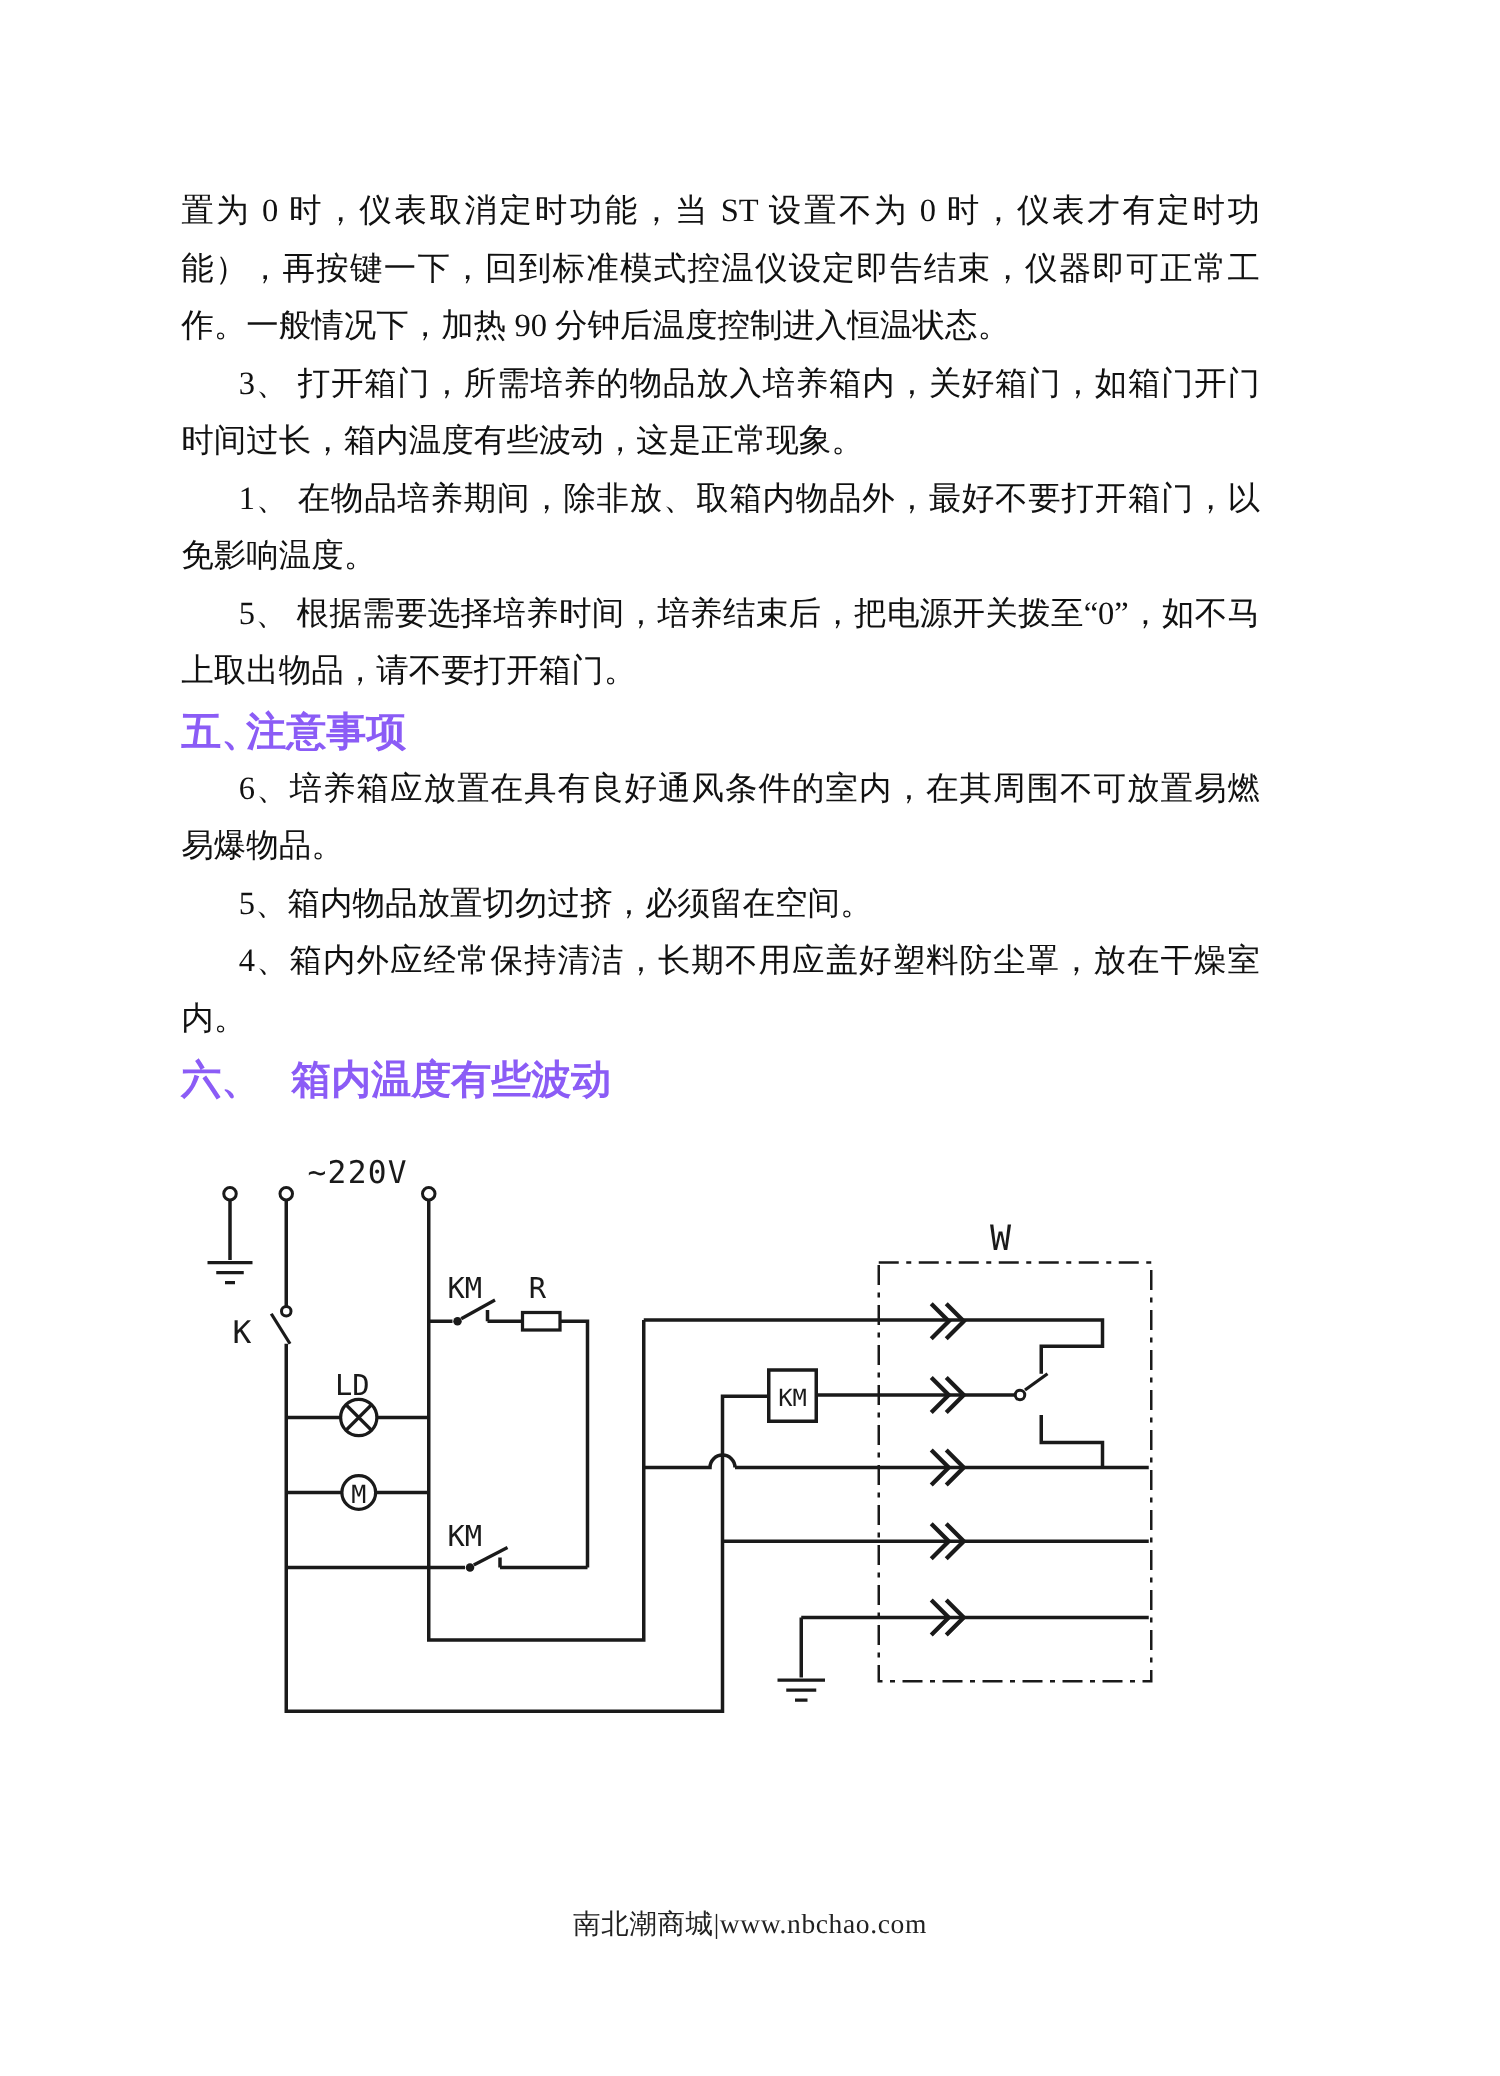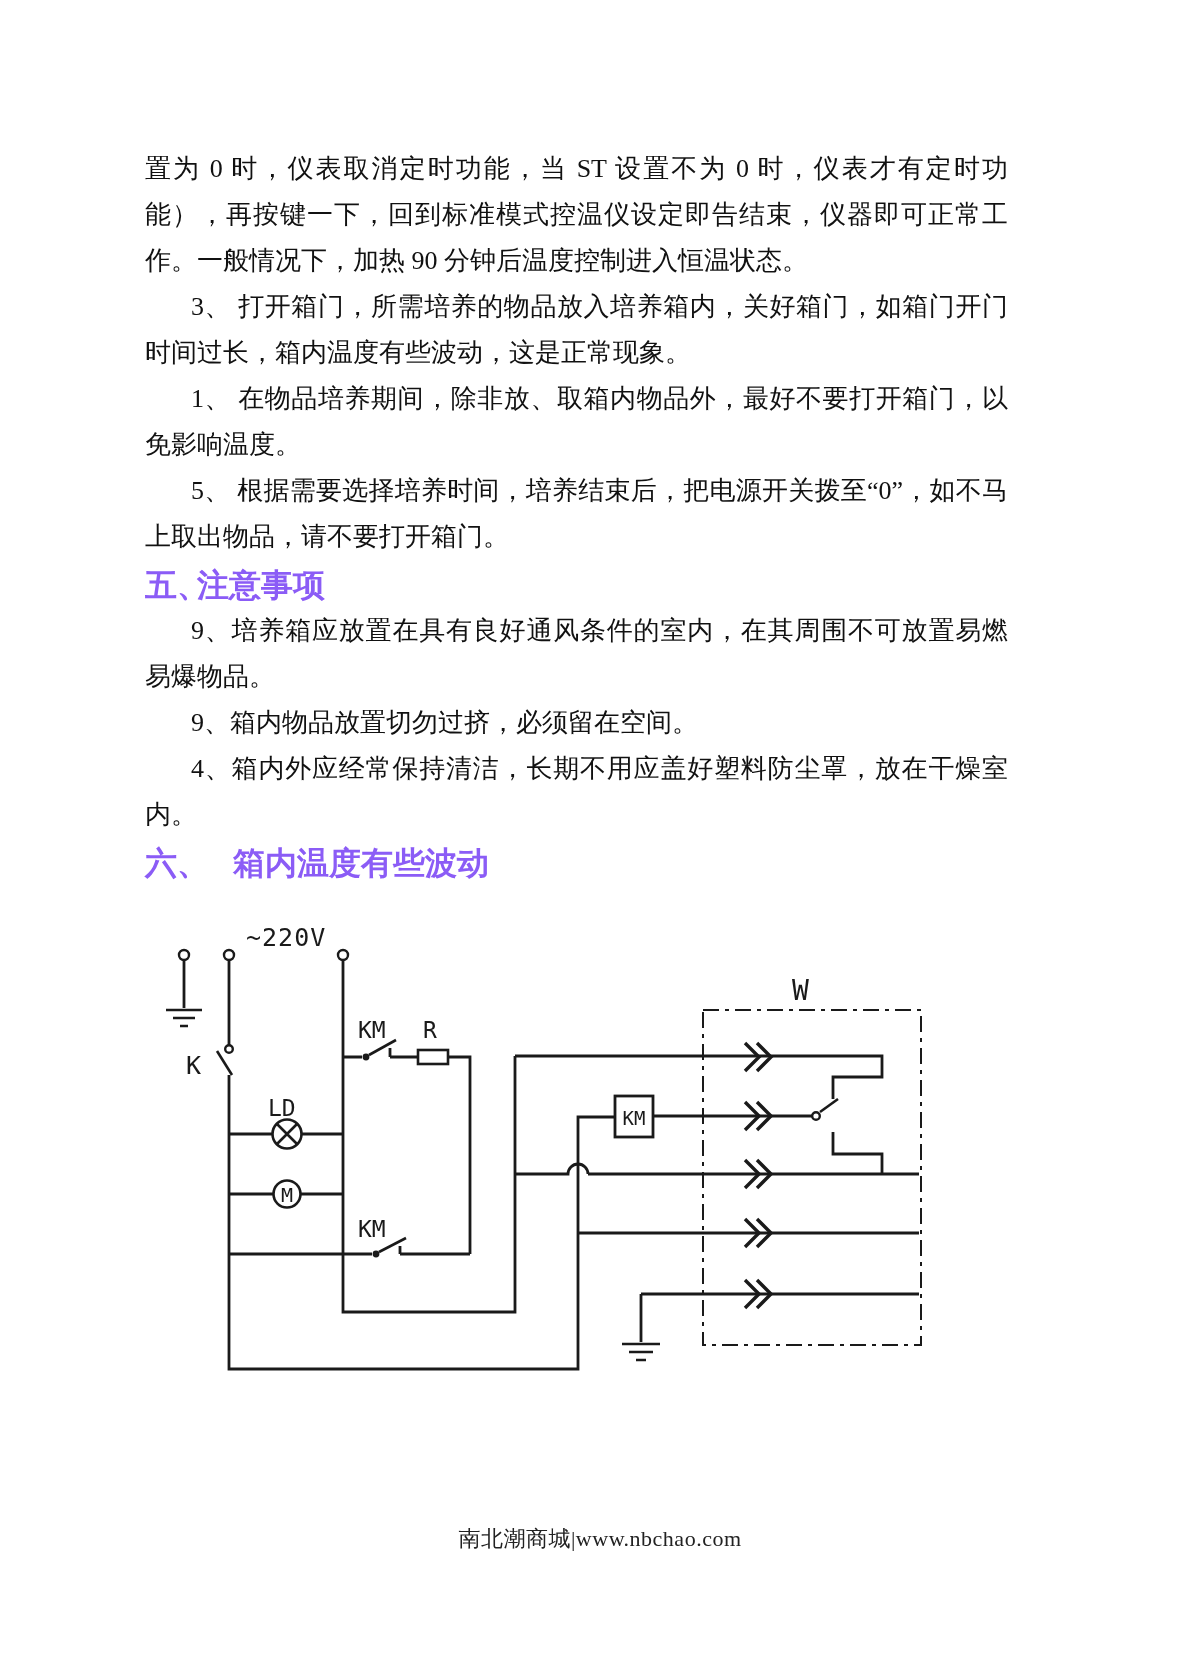--- a/index.html
+++ b/index.html
@@ -26,22 +26,22 @@
 <body>
 
 <div class="content">
   <p class="body">置为 0 时，仪表取消定时功能，当 ST 设置不为 0 时，仪表才有定时功能），再按键一下，回到标准模式控温仪设定即告结束，仪器即可正常工作。一般情况下，加热 90 分钟后温度控制进入恒温状态。</p>
   <p class="body indent">3、 打开箱门，所需培养的物品放入培养箱内，关好箱门，如箱门开门时间过长，箱内温度有些波动，这是正常现象。</p>
   <p class="body indent">1、 在物品培养期间，除非放、取箱内物品外，最好不要打开箱门，以免影响温度。</p>
   <p class="body indent">5、 根据需要选择培养时间，培养结束后，把电源开关拨至“0”，如不马上取出物品，请不要打开箱门。</p>
 
   <h2 class="sec h5"><span class="h-num">五、</span><span>注意事项</span></h2>
 
-  <p class="body indent">9、培养箱应放置在具有良好通风条件的室内，在其周围不可放置易燃易爆物品。</p>
-  <p class="body indent">9、箱内物品放置切勿过挤，必须留在空间。</p>
+  <p class="body indent">6、培养箱应放置在具有良好通风条件的室内，在其周围不可放置易燃易爆物品。</p>
+  <p class="body indent">5、箱内物品放置切勿过挤，必须留在空间。</p>
   <p class="body indent">4、箱内外应经常保持清洁，长期不用应盖好塑料防尘罩，放在干燥室内。</p>
 
   <h2 class="sec h6"><span class="h-num">六、</span><span>箱内温度有些波动</span></h2>
 </div>
 
 <div class="diagram-wrap">
 <svg width="830" height="490" viewBox="140 940 830 490">
   <g stroke="#1a1a1a" stroke-width="2.8" fill="none">
 
     <path d="M184,1004 V1052"></path>

